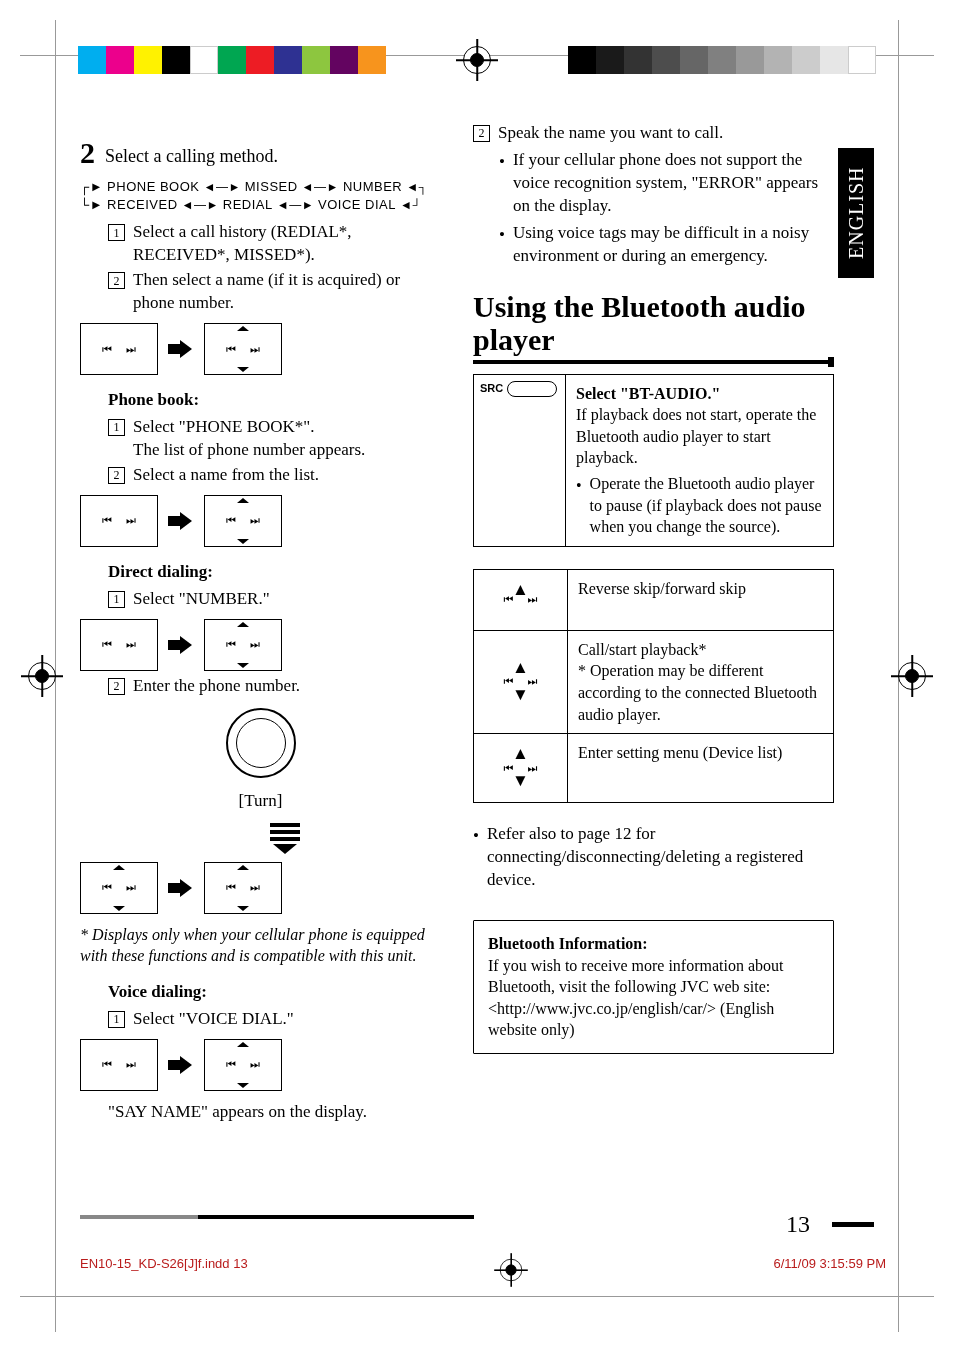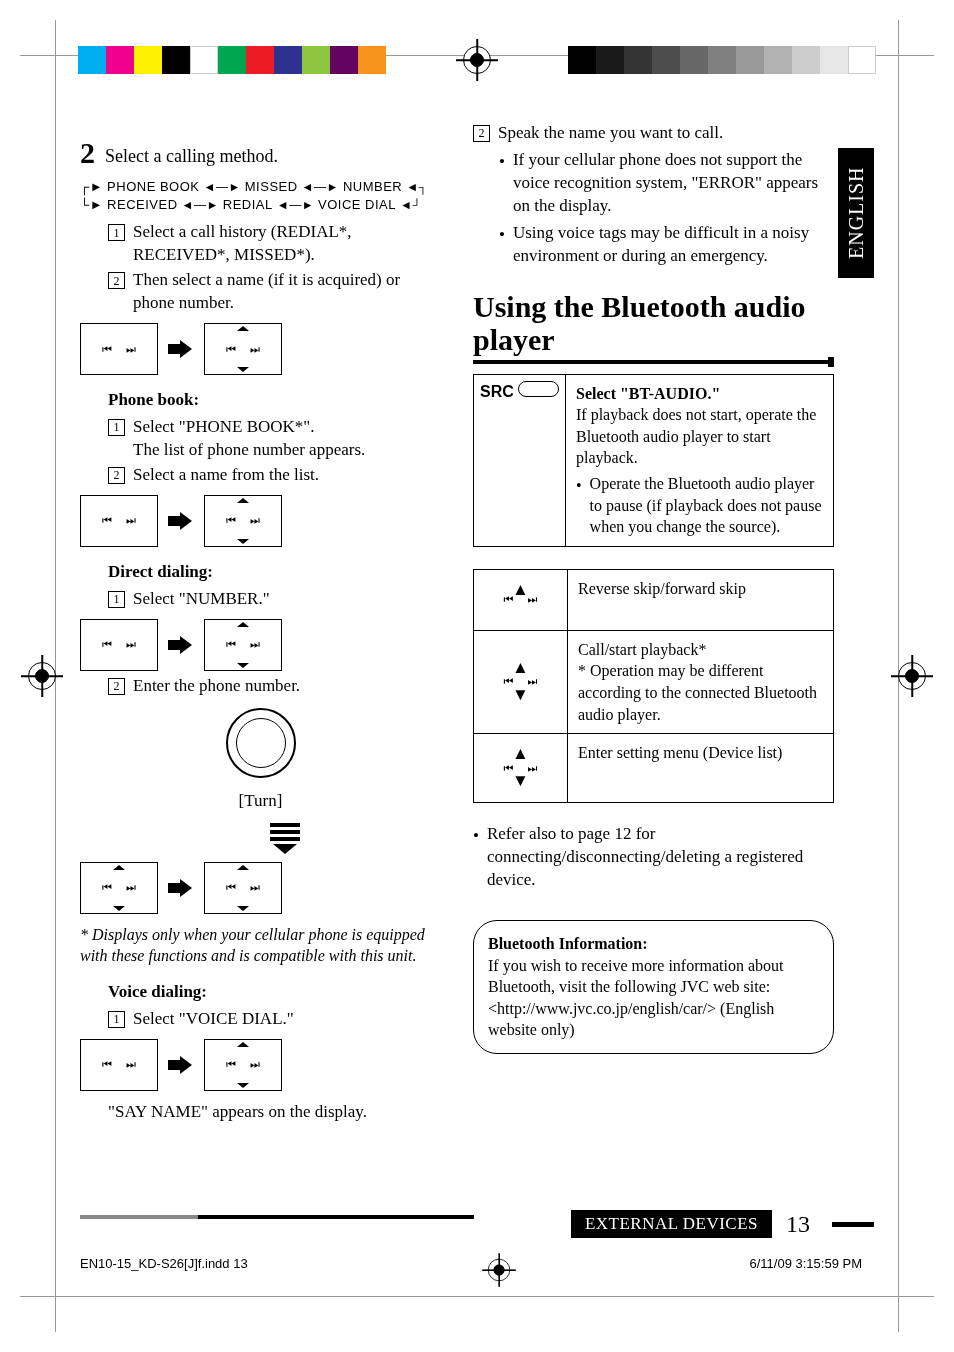--- a/index.html
+++ b/index.html
@@ -147,50 +147,50 @@
     height:4px; background:#000; margin-bottom:10px;
     position:relative;
   }
   .section-rule::after{
     content:""; position:absolute; right:0; top:-3px; width:6px; height:10px; background:#000;
   }
   .src-table {
     border:1.5px solid #000; display:flex; margin-top:8px;
   }
   .src-left {
-    width:92px; border-right:1.5px solid #000; padding:6px; font-size:16px;
+    width:92px; border-right:1.5px solid #000; padding:6px; font-size:11px;
     display:flex; align-items:flex-start; gap:4px; font-family:Arial,sans-serif;
   }
   .src-pill { width:50px; height:16px; border:1.5px solid #000; border-radius:8px;}
   .src-right { flex:1; padding:8px 10px; font-size:16px;}
   .bullet-li { display:flex; gap:8px; margin-top:4px;}
   .bullet-li .dot { margin-top:2px;}
   .ctrl-table {
     border:1.5px solid #000; margin-top:22px;
   }
   .ctrl-row { display:flex; border-top:1.5px solid #000;}
   .ctrl-row:first-child { border-top:none;}
   .ctrl-left { width:94px; border-right:1.5px solid #000; padding:8px; display:flex; align-items:center; justify-content:center;}
   .ctrl-right { flex:1; padding:8px 10px; font-size:16px;}
   .info-box {
-    border:1.5px solid #000; border-radius:24px; padding:12px 14px; margin-top:28px; font-size:16px;
+    border:1.5px solid #000; border-radius:1px; padding:12px 14px; margin-top:28px; font-size:16px;
   }
   .footer-bar {
     position:absolute; bottom:114px; right:80px; display:flex; align-items:center;
   }
   .footer-black {
     background:#000; color:#fff; padding:4px 14px; font-size:17px; letter-spacing:0.5px;
   }
   .footer-num { font-size:24px; padding:0 14px;}
   .footer-line-thick { height:5px; background:#000; width:42px; margin-left:8px;}
   .footer-left-rule{ position:absolute; left:80px; bottom:133px; right:480px; height:4px;
     background:linear-gradient(90deg,#888 0 30%, #000 30% 100%);}
   .print-info {
-    position:absolute; bottom:68px; left:80px; right:92px;
-    display:flex; justify-content:space-between; font-size:13px; font-family:Arial,sans-serif; color:#000000;
+    position:absolute; bottom:68px; left:80px; right:68px;
+    display:flex; justify-content:space-between; font-size:13px; font-family:Arial,sans-serif; color:#b91c1c;
   }
   .down-arrows{ display:flex; flex-direction:column; align-items:center; margin:4px 0 6px 48px; gap:3px;}
   .down-arrows div{width:30px;height:4px;background:#000;}
   .down-arrows .tri{width:0;height:0;border-left:12px solid transparent;border-right:12px solid transparent;border-top:10px solid #000; background:none;}
 </style>
 </head>
 <body>
 
 <div class="hline t"></div>
 <div class="hline b"></div>
@@ -516,21 +516,20 @@
 
     <div class="info-box">
       <div style="font-weight:bold">Bluetooth Information:</div>
       <div>If you wish to receive more information about Bluetooth, visit the following JVC web site: &lt;http://www.jvc.co.jp/english/car/&gt; (English website only)</div>
     </div>
   </div>
 </div>
 
 <div class="footer-left-rule"></div>
 <div class="footer-bar">
-  <div class="footer-black">EXTERNAL DEVICES</div>
   <div class="footer-num">13</div>
   <div class="footer-line-thick"></div>
 </div>
 
 <div class="print-info">
   <span>EN10-15_KD-S26[J]f.indd   13</span>
   <div class="reg-mark" style="transform:scale(0.8)">
       <div class="inner"></div>
     </div>
   <span>6/11/09   3:15:59 PM</span>

